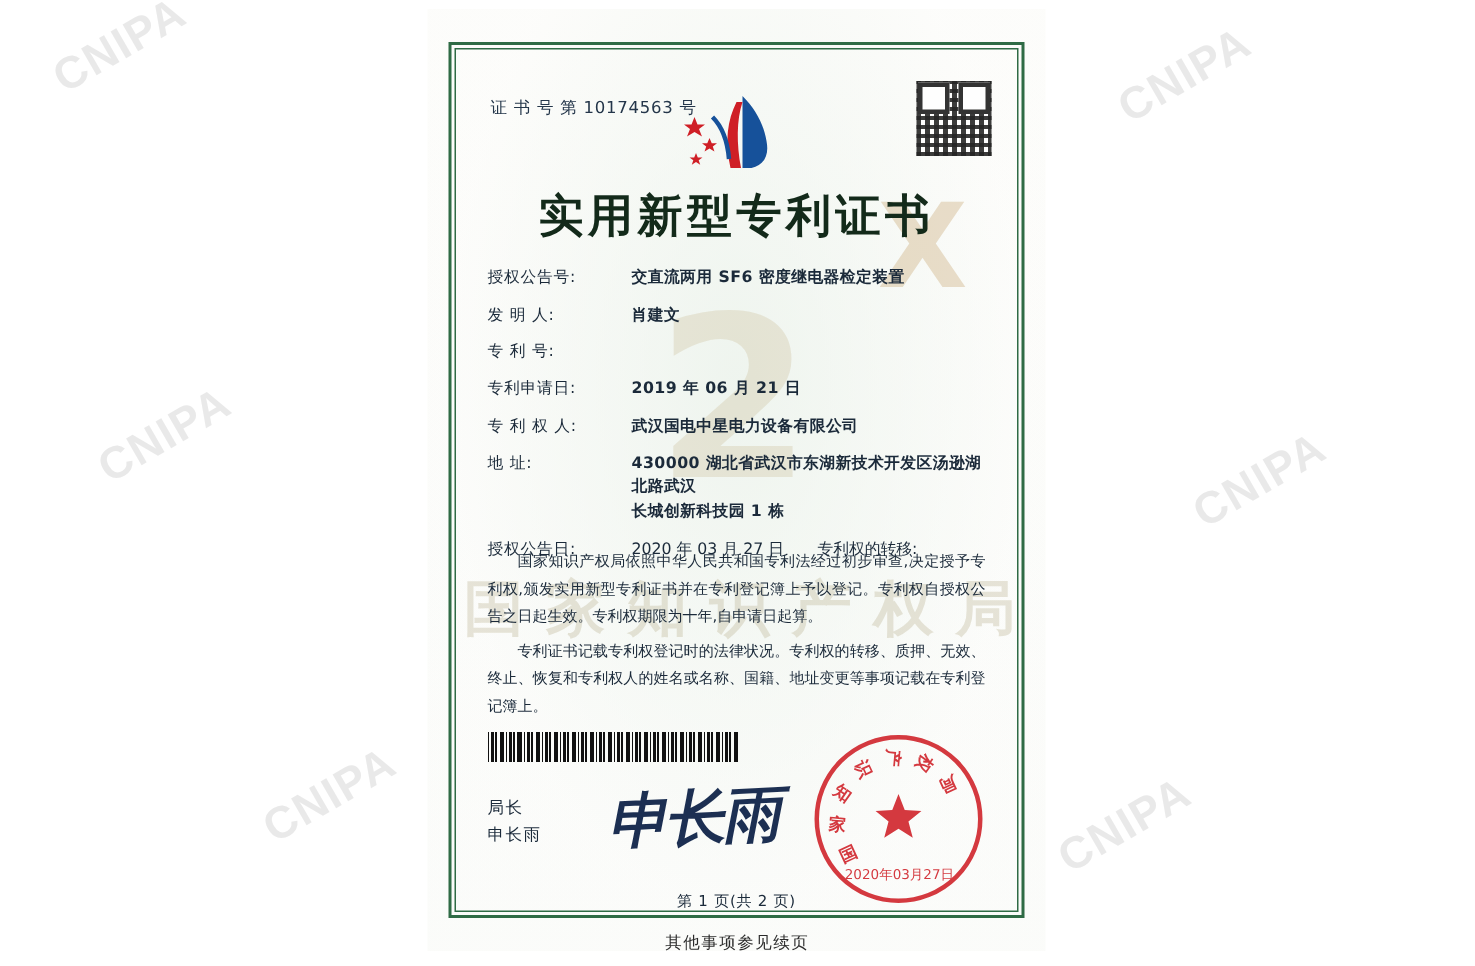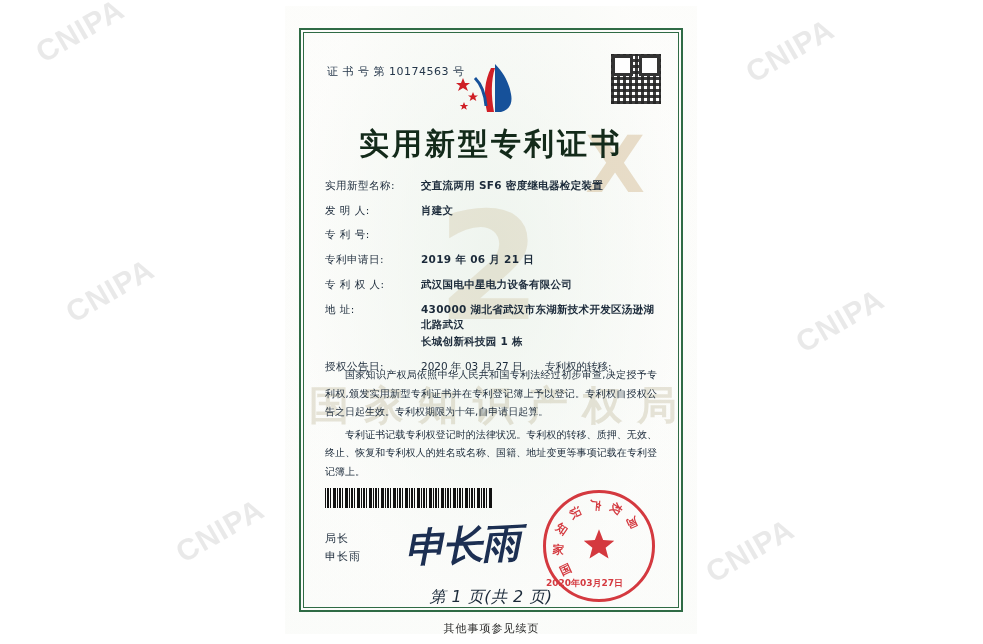--- a/index.html
+++ b/index.html
@@ -278,38 +278,37 @@
     left: 50%;
     top: 50%;
     font-size: 11.5px;
     font-weight: 700;
     transform-origin: 0 0;
     white-space: nowrap;
   }
   .seal-date {
     position: absolute;
     left: 0;
-    right: 0;
+    right: 16px;
     bottom: 9px;
-    text-align: left;
+    text-align: right;
     font-size: 9px;
-    font-weight: 700;
+    font-weight: 400;
     color: #cf1f26;
   }
 
   .page-num {
     position: absolute;
     left: 0;
     right: 0;
     bottom: 26px;
     text-align: center;
-    font-size: 16px;
+    font-size: 10px;
     color: #1b2a3a;
     letter-spacing: 0.5px;
-    font-style: italic;
   }
 
   .footnote {
     position: absolute;
     left: 0;
     right: 0;
     bottom: 8px;
     text-align: center;
     font-size: 11px;
     color: #2b2b2b;
@@ -358,21 +357,21 @@
         <polygon points="18,18 20,23 25,23 21,26 23,31 18,28 13,31 15,26 11,23 16,23" fill="#cf1f26"></polygon>
         <polygon points="28,32 29.5,35.5 33,35.5 30.2,37.6 31.3,41 28,39 24.7,41 25.8,37.6 23,35.5 26.5,35.5" fill="#cf1f26"></polygon>
         <polygon points="19,42 20.2,45 23.3,45 20.8,46.8 21.8,49.8 19,48 16.2,49.8 17.2,46.8 14.7,45 17.8,45" fill="#cf1f26"></polygon>
       </svg>
     </div>
 
     <div class="cert-title">实用新型专利证书</div>
 
     <div class="fields">
       <div class="frow">
-        <div class="flabel">实用新型名称:</div>
+        <div class="flabel">授权公告号:</div>
         <div class="fvalue">交直流两用 SF6 密度继电器检定装置</div>
       </div>
       <div class="frow">
         <div class="flabel">发 明 人:</div>
         <div class="fvalue">肖建文</div>
       </div>
       <div class="frow">
         <div class="flabel">专 利 号:</div>
       </div>
       <div class="frow">

